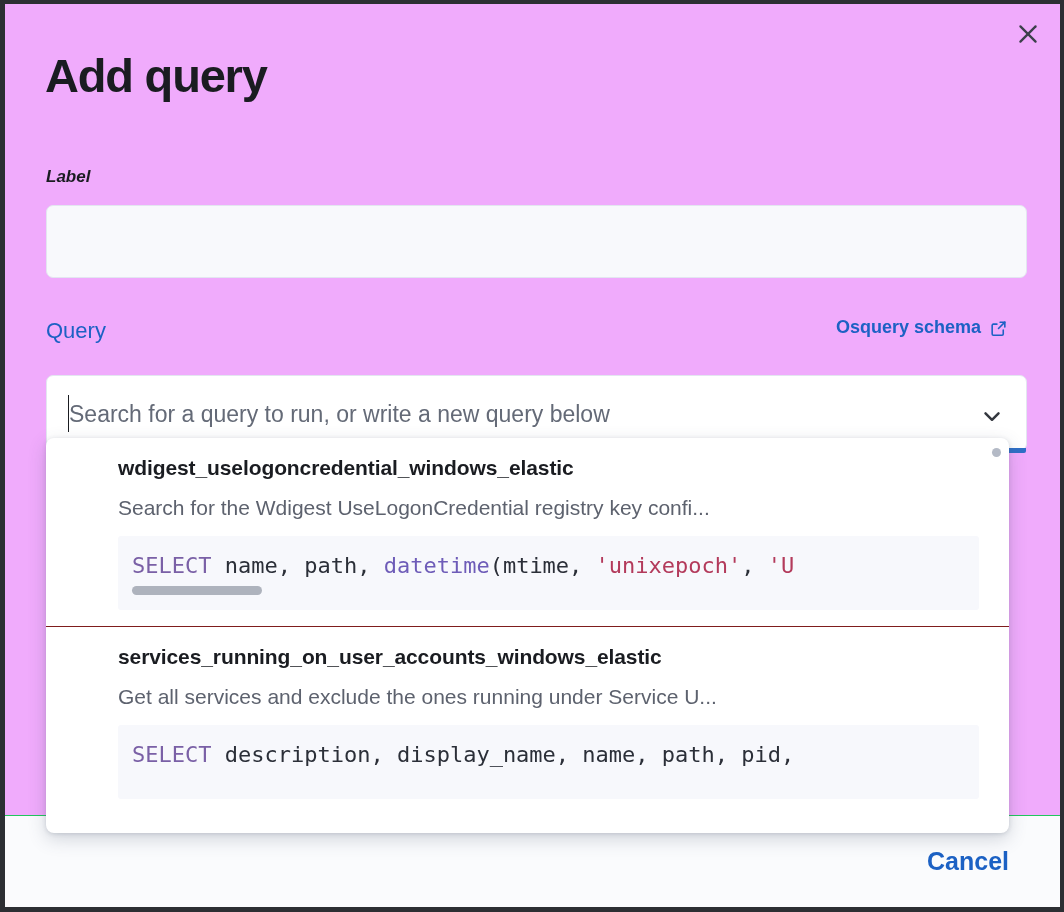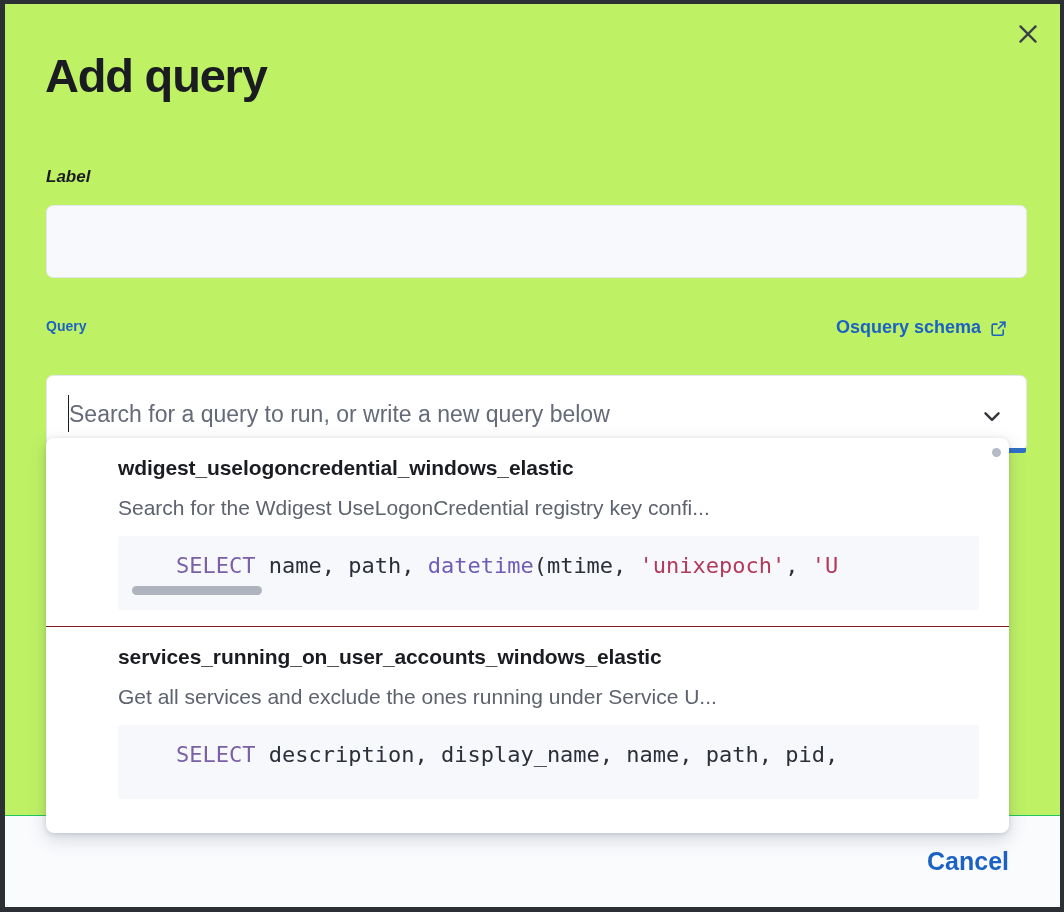--- a/index.html
+++ b/index.html
@@ -22,21 +22,21 @@
     height: 912px;
     background: #2c2f33;
     box-sizing: border-box;
     padding: 4px 4px 5px 5px;
   }
 
   .flyout {
     position: relative;
     width: 100%;
     height: 100%;
-    background: #bef264;
+    background: #f0abfc;
     overflow: hidden;
   }
 
   
   .close-btn {
     position: absolute;
     right: 12px;
     top: 10px;
     width: 40px;
     height: 40px;
@@ -91,22 +91,22 @@
     padding: 0 16px;
     outline: none;
     box-shadow: inset 0 0 0 0 transparent;
   }
 
   
   .query-lbl {
     position: absolute;
     left: 41px;
     top: 314px;
-    font-size: 14px;
-    font-weight: 700;
+    font-size: 22px;
+    font-weight: 400;
     color: #1c61c4;
   }
   .schema-link {
     position: absolute;
     right: 52px;
     top: 313px;
     font-size: 18px;
     font-weight: 700;
     color: #1c61c4;
     text-decoration: none;
@@ -232,21 +232,21 @@
   .dd-code pre {
     margin: 0;
     padding: 0 14px;
     font-family: "DejaVu Sans Mono", monospace;
     font-size: 22px;
     line-height: 28px;
     white-space: pre;
     overflow: hidden;
     color: #2b2f38;
   }
-  .tok-kw  { color: #7a60a6; margin-left: 44px; }
+  .tok-kw  { color: #7a60a6; }
   .tok-fn  { color: #6e5cb8; }
   .tok-str { color: #b33a5b; }
   .tok-pl  { color: #2b2f38; }
   .code-scroll-track {
     height: 22px;
     position: relative;
   }
   .code-scroll-thumb {
     position: absolute;
     left: 14px;

